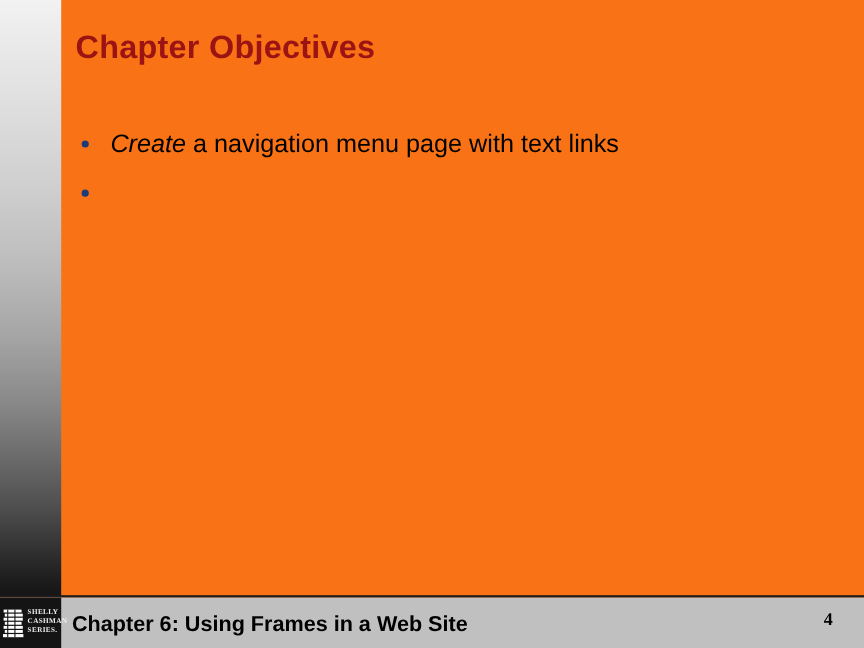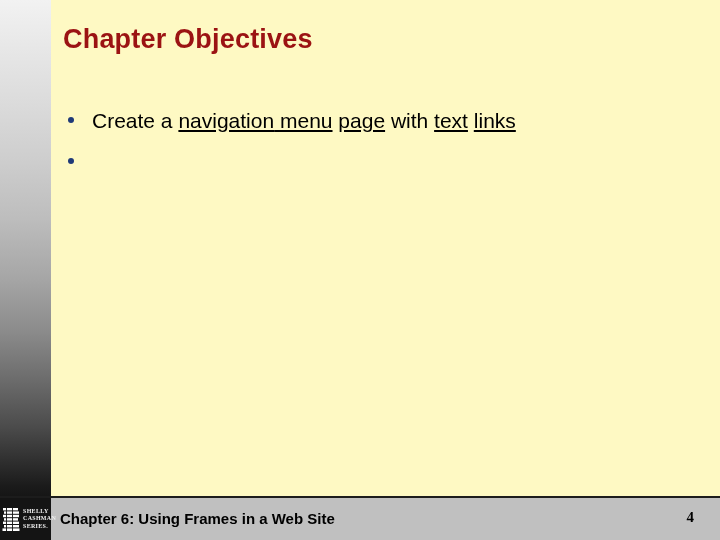--- a/index.html
+++ b/index.html
@@ -71,27 +71,27 @@
   .bullet-dot {
     position: absolute;
     left: 5px;
     top: 13px;
     width: 6px;
     height: 6px;
     border-radius: 50%;
     background: #1f3a78;
   }
   .seg-italic {
+    font-style: italic;
   }
   .seg-plain {
     font-style: normal;
   }
   .seg-underline {
     font-style: normal;
-    text-decoration: underline;
     text-underline-offset: 2px;
     margin-top: 20px;
   }
 
   
   #footer-rule {
     position: absolute;
     left: 0;
     top: 496px;
     width: 720px;
@@ -130,41 +130,41 @@
     font-size: 6px;
     line-height: 7.5px;
     font-weight: bold;
     letter-spacing: 0.3px;
     text-transform: uppercase;
   }
   #footer-text {
     position: absolute;
     left: 60px;
     top: 510px;
-    font-size: 15px;
+    font-size: 18px;
     font-weight: bold;
     color: #000000;
     white-space: nowrap;
   }
   #page-number {
     position: absolute;
     left: 600px;
     top: 509px;
     width: 94px;
     text-align: right;
     font-family: "Liberation Serif", serif;
     font-size: 15px;
     font-weight: bold;
     color: #000000;
   }
 </style>
 </head>
 <body>
 
-<div id="slide" style="background: #fef9c3;">
+<div id="slide" style="background: #f97316;">
 
   <div id="sidebar"></div>
 
   <div id="title" style="color: rgb(155, 19, 19);">Chapter Objectives</div>
 
   <div id="body">
     <div class="bullet-row">
       <span class="bullet-dot" style="background: rgb(31, 58, 120);"></span>
       <span class="bullet-text"><span class="seg-italic">Create</span><span class="seg-plain"> a </span><span class="seg-underline">navigation</span><span class="seg-underline"> </span><span class="seg-underline">menu</span><span class="seg-plain"> </span><span class="seg-underline">page</span><span class="seg-plain"> with </span><span class="seg-underline">text</span><span class="seg-plain"> </span><span class="seg-underline">links</span></span>
     </div>

